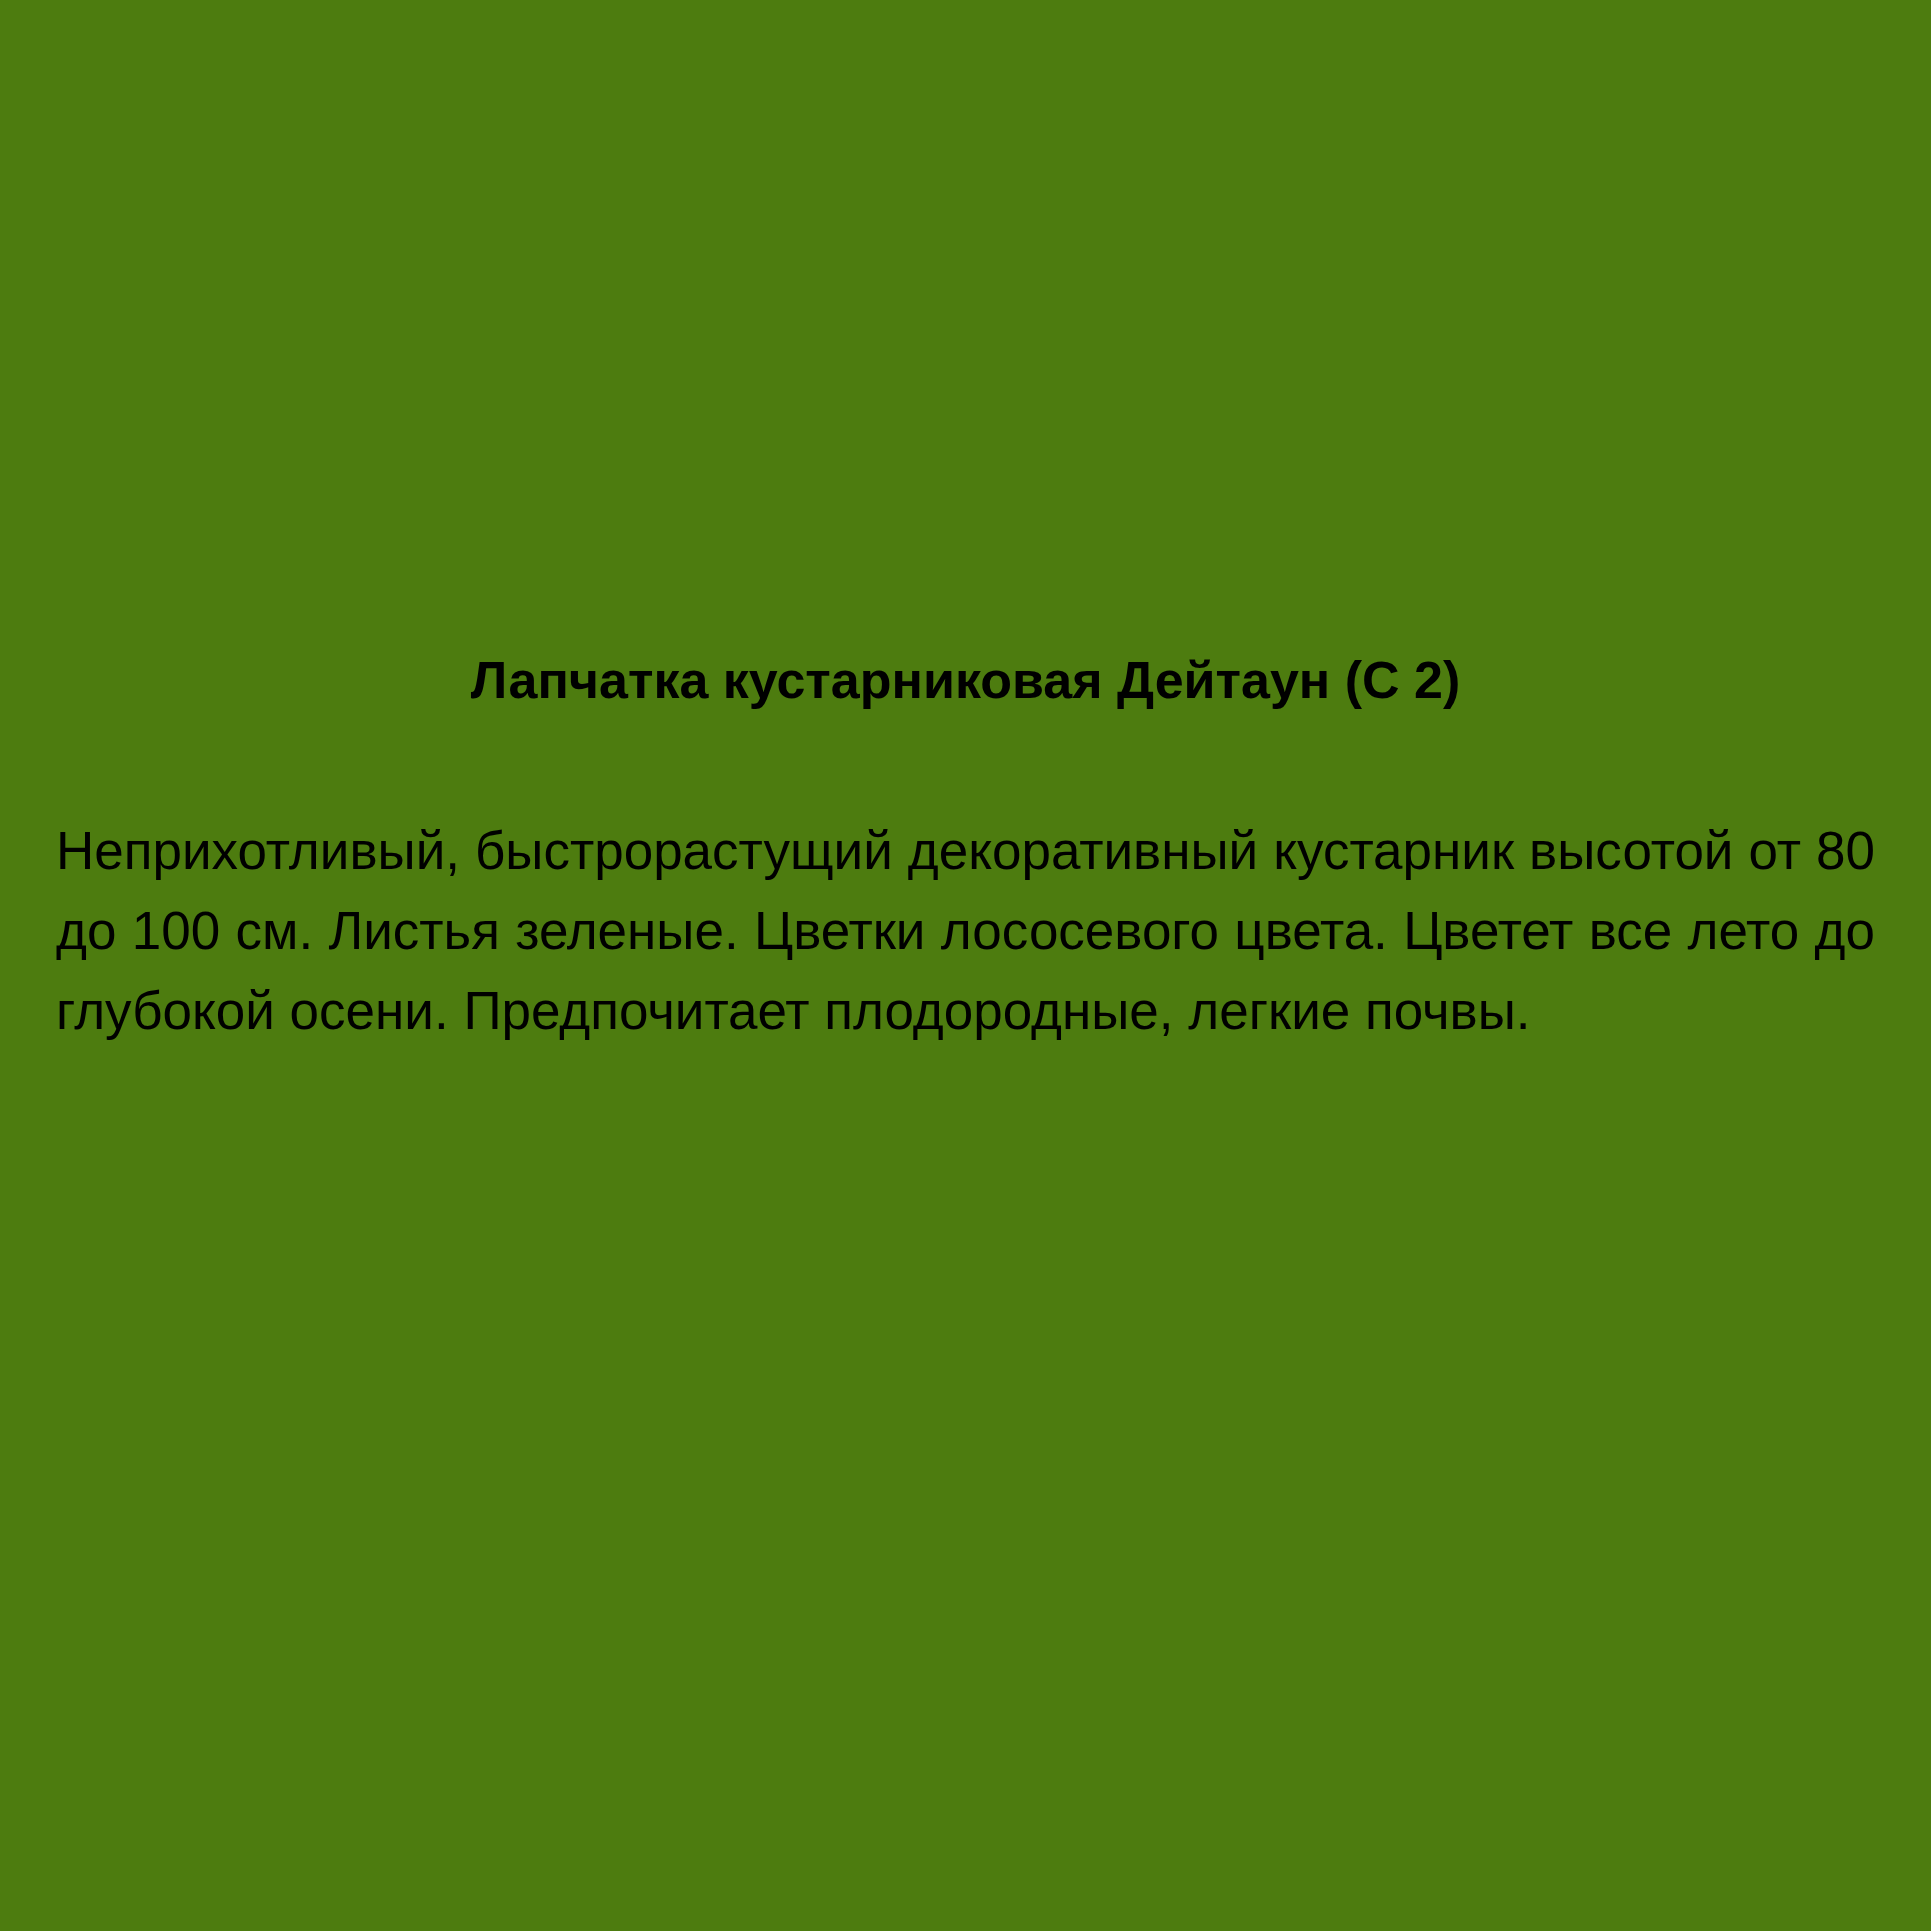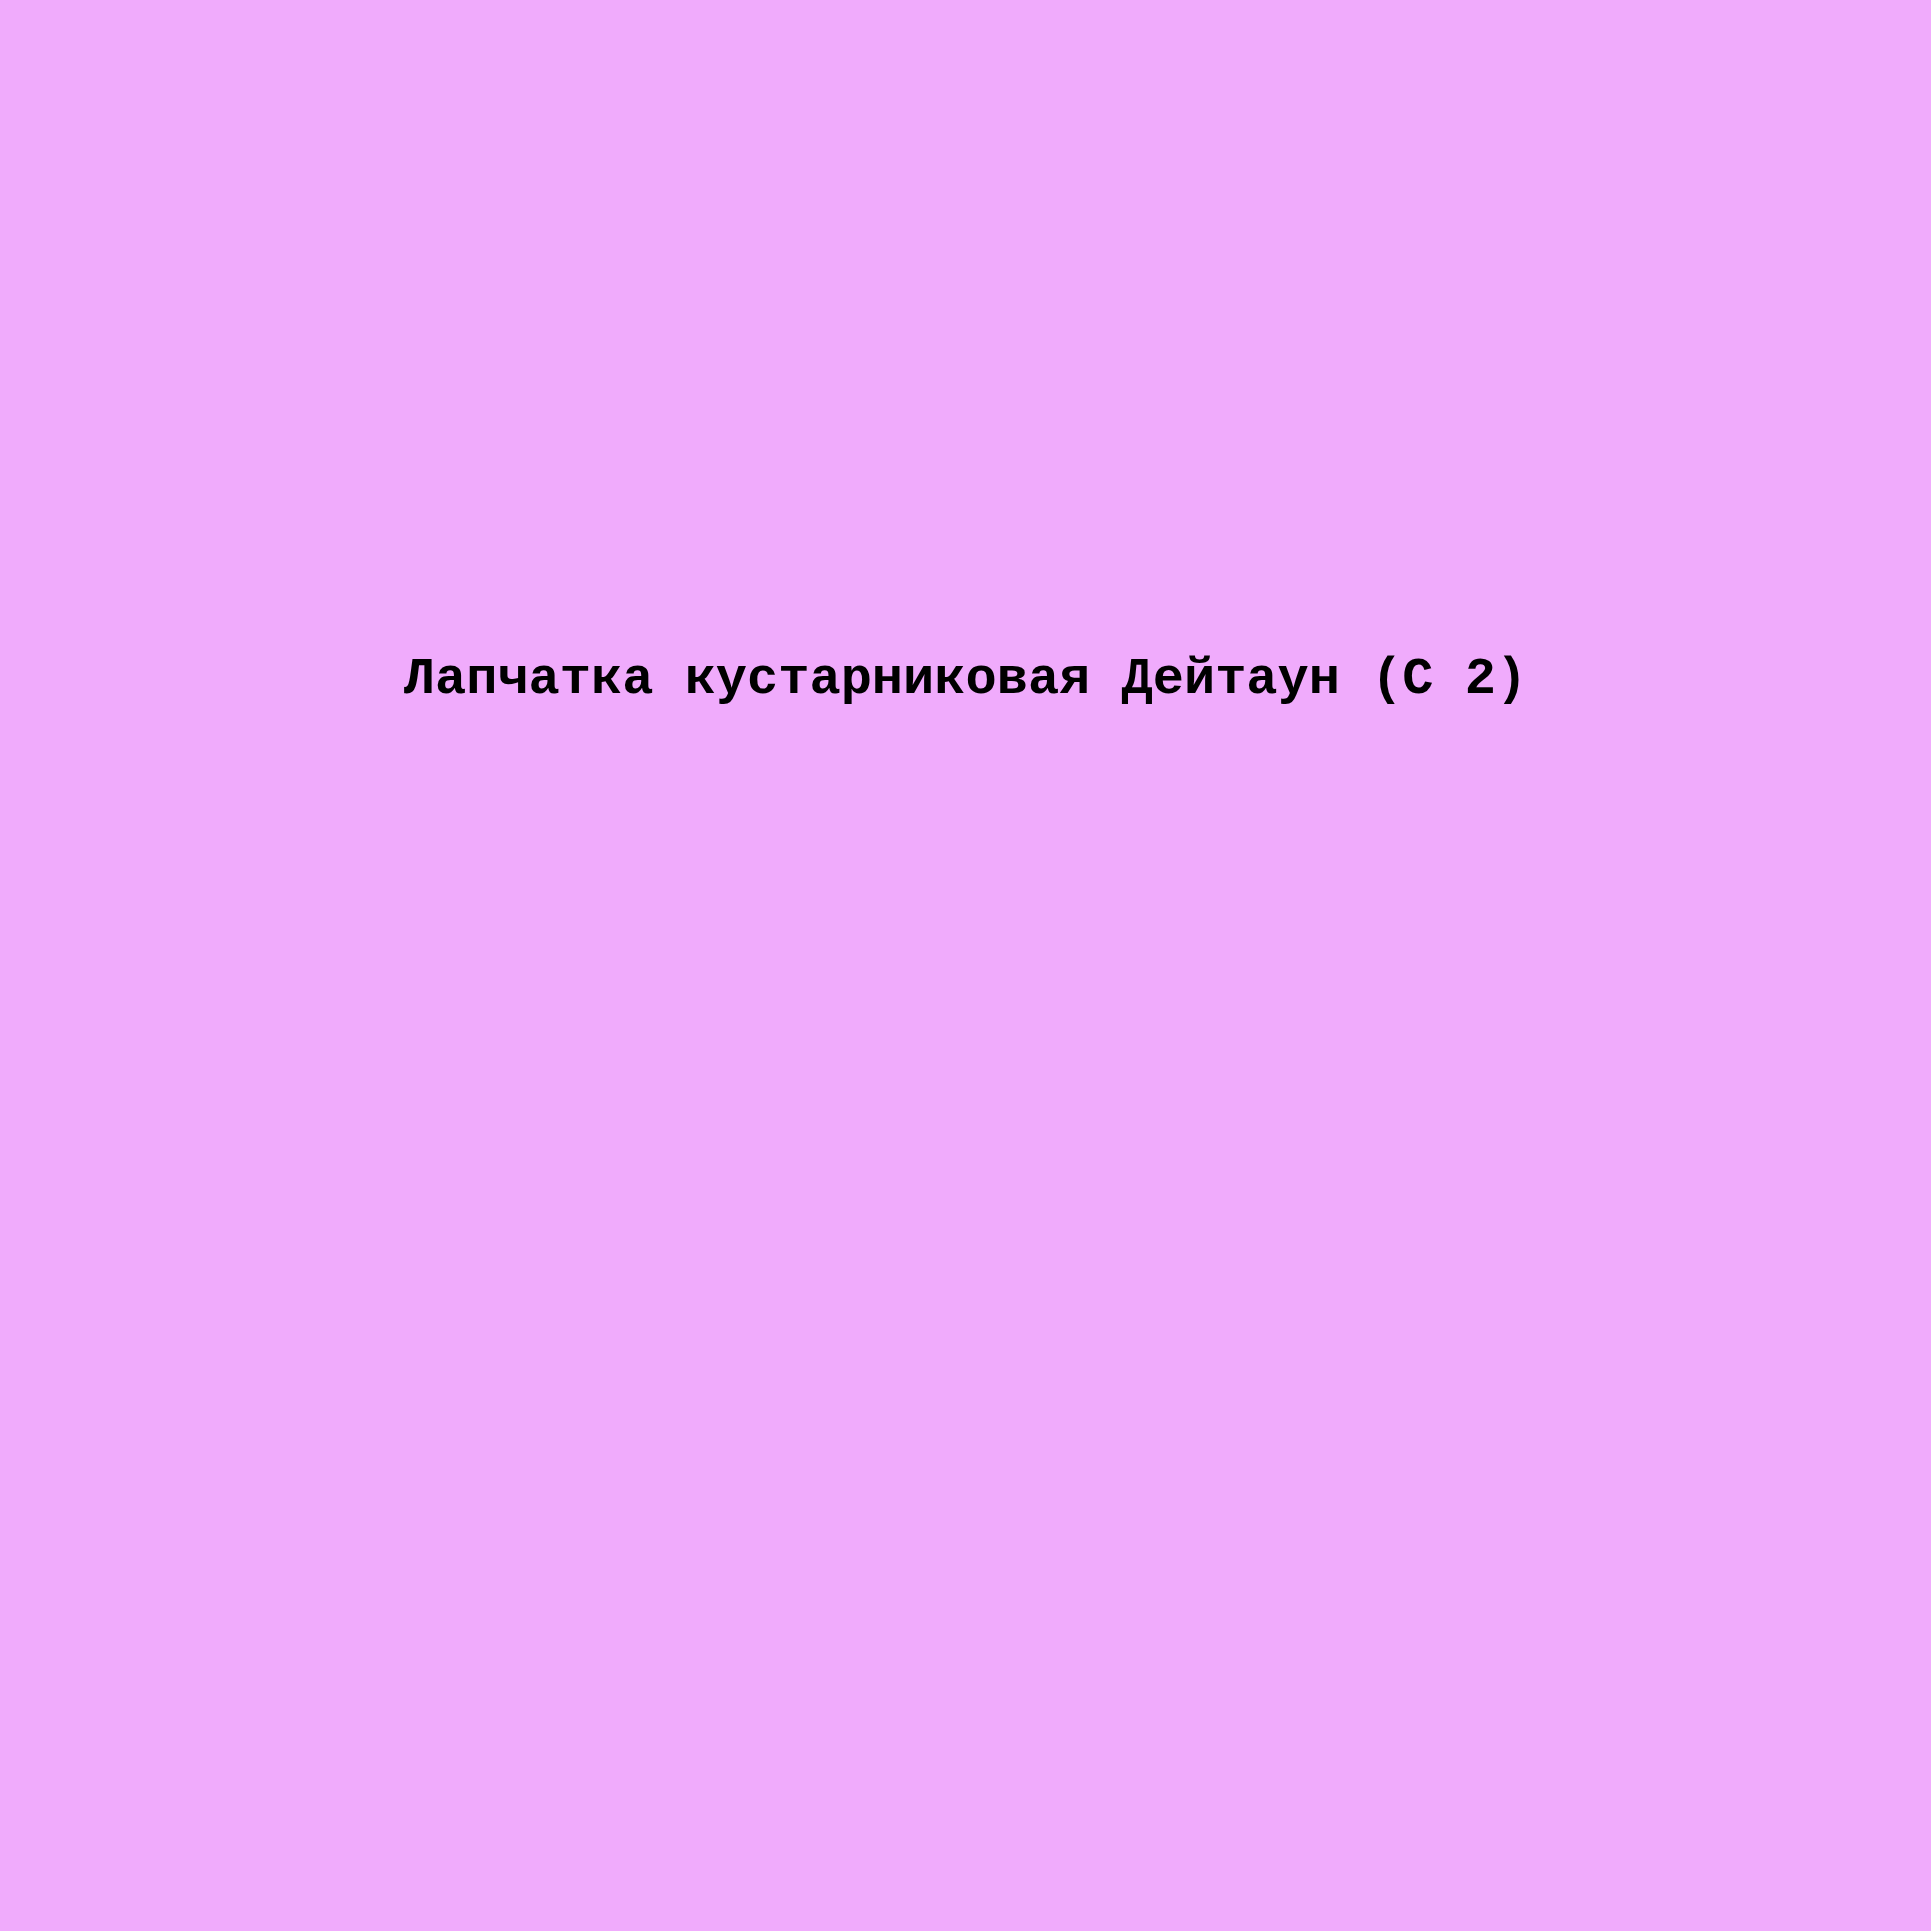--- a/index.html
+++ b/index.html
@@ -16,22 +16,21 @@
     overflow: hidden;
   }
   .page {
     position: absolute;
     top: 0;
     left: 0;
     width: 1931px;
     height: 1931px;
     box-sizing: border-box;
     padding: 0 56px 0 56px;
-    background: #f0abfc;
-    font-family: Liberation Mono, monospace;
+    background: #4d7c0f;
   }
   .doc-title {
     margin: 0;
     padding-top: 649px;
     text-align: center;
     font-size: 52px;
     line-height: 62px;
     font-weight: 700;
     letter-spacing: 0px;
   }
@@ -47,15 +46,16 @@
     text-align-last: left;
     text-justify: inter-word;
   }
 </style>
 </head>
 <body>
 
 <div class="page">
   <h1 class="doc-title">Лапчатка кустарниковая Дейтаун (С 2)</h1>
   <div class="doc-body">
+    <p class="doc-paragraph">Неприхотливый, быстрорастущий декоративный кустарник высотой от 80 до 100 см. Листья зеленые. Цветки лососевого цвета. Цветет все лето до глубокой осени. Предпочитает плодородные, легкие почвы.</p>
   </div>
 </div>
 
 
 </body></html>

